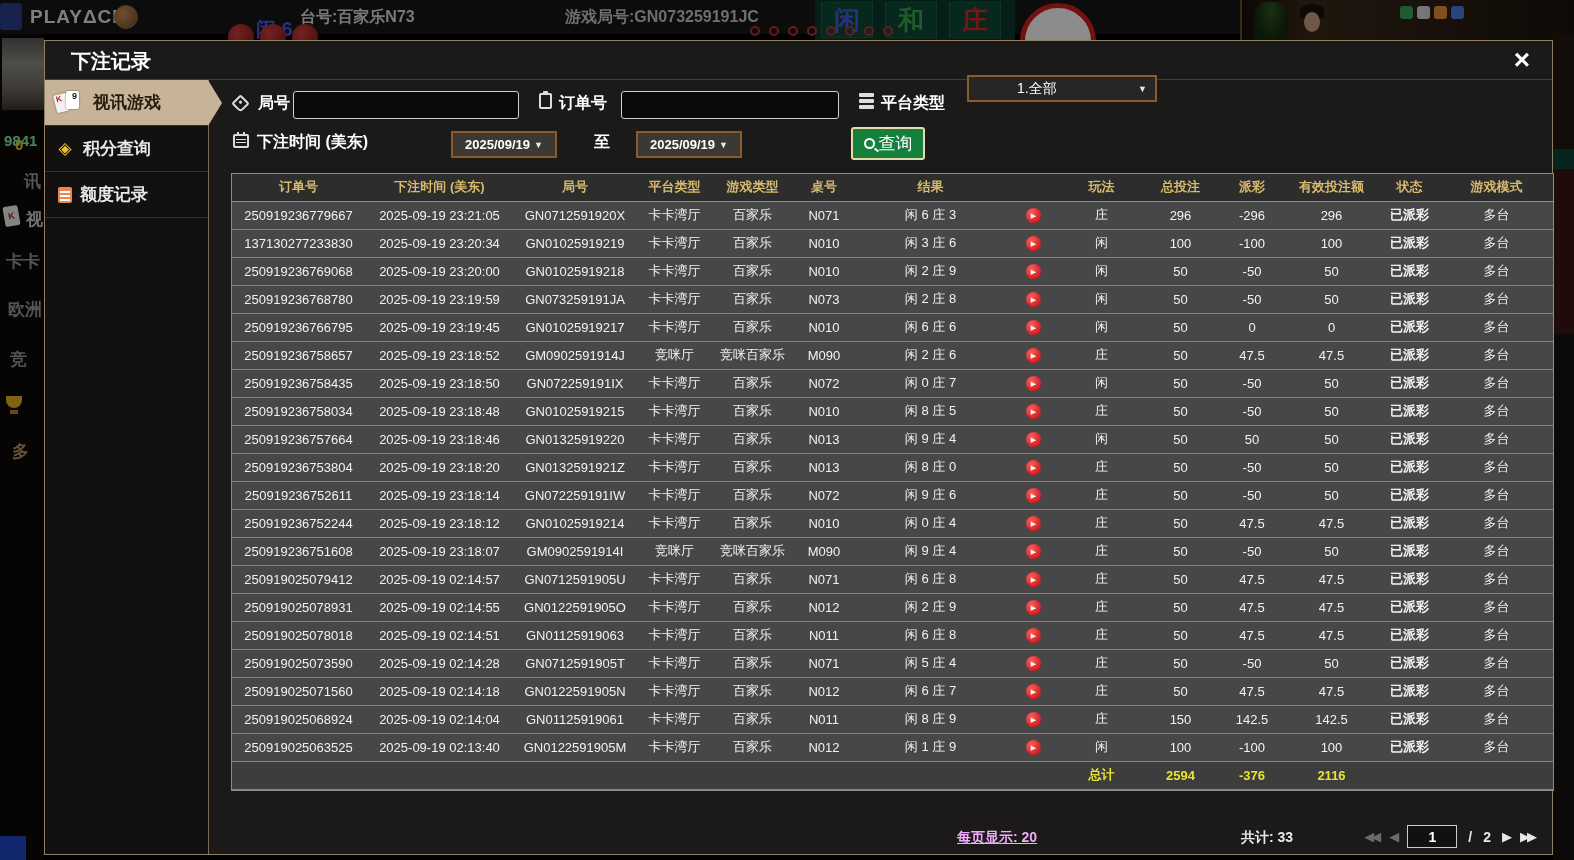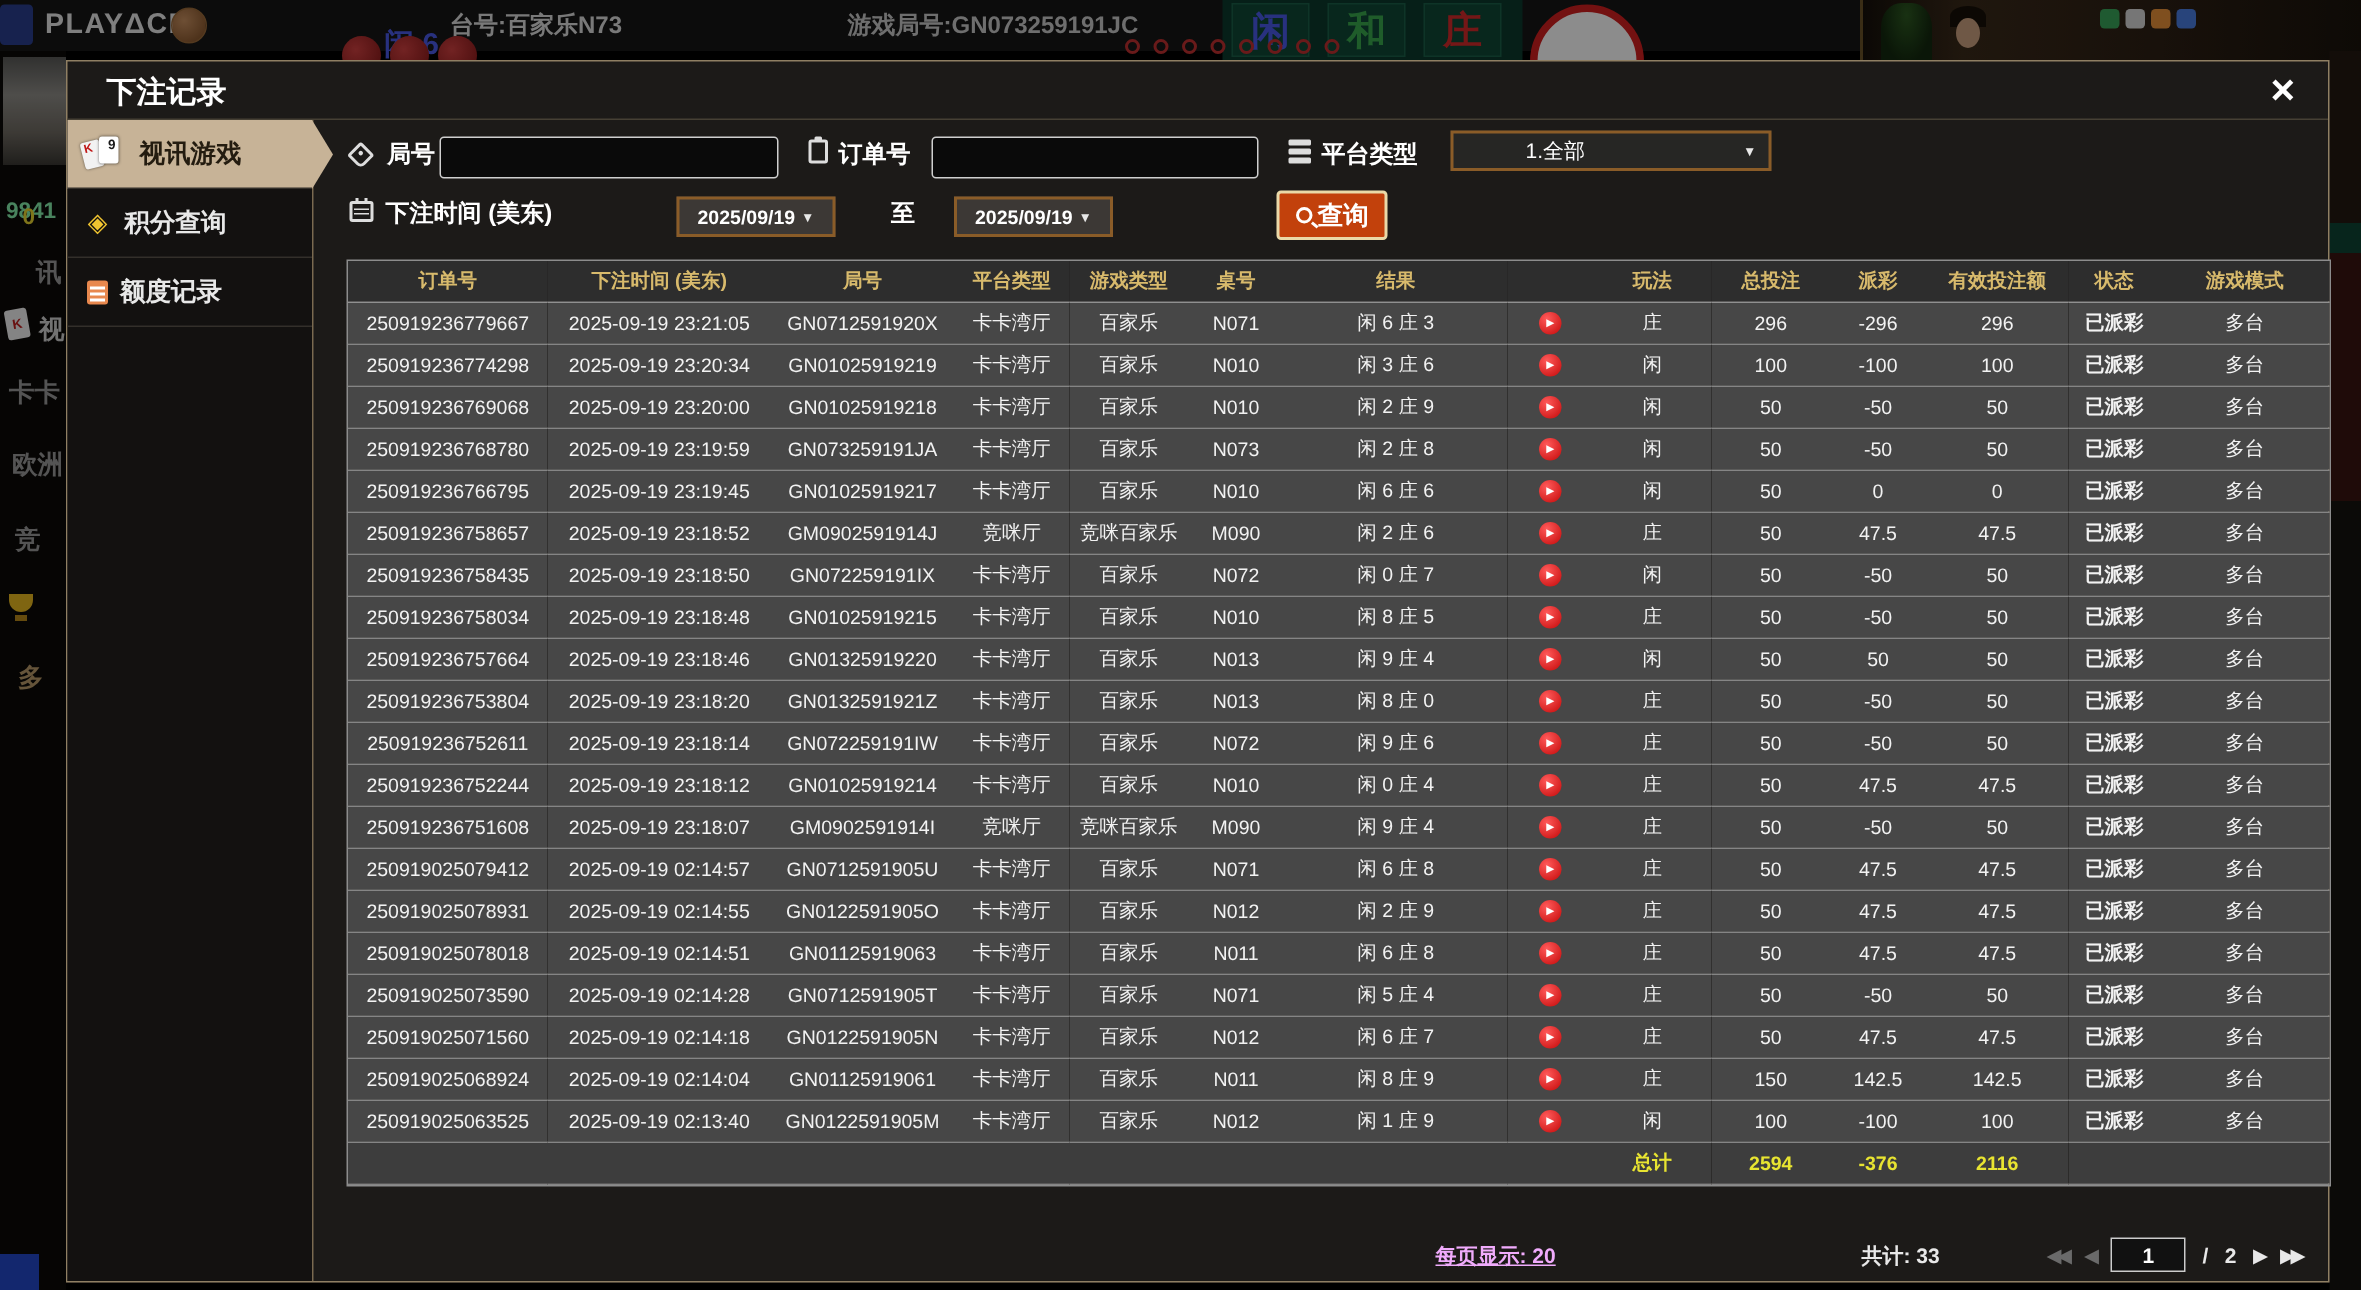--- a/index.html
+++ b/index.html
@@ -84,22 +84,22 @@
   .cal-icon { position:absolute; width:16px; height:14px; border:2px solid #ddd; border-radius:2px; }
   .cal-icon::before { content:""; position:absolute; left:2px; top:-4px; width:2px; height:3px; background:#ddd; box-shadow:6px 0 0 #ddd; }
   .cal-icon::after { content:""; position:absolute; left:1px; top:3px; width:10px; height:1px; background:#ddd; box-shadow:0 3px 0 #ddd; }
   .f-input { position:absolute; height:28px; background:#0a0a0a; border:1px solid #cfcfcf; border-radius:3px;
              color:#fff; font-size:14px; padding:0 6px; outline:none; }
   .sel-box { position:absolute; height:27px; background:#262624; border:2px solid #8a5c28; color:#fff;
              display:flex; align-items:center; justify-content:space-between; padding:0 8px; font-size:14px; cursor:pointer; }
   .date-box { position:absolute; height:27px; background:#3c3835; border:2px solid #8a5c28; color:#fff;
               display:flex; align-items:center; justify-content:center; gap:4px; font-size:13px; font-weight:bold; cursor:pointer; }
   .caret { font-size:9px; color:#e8e8e8; }
-  .query-btn { position:absolute; left:806px; top:86px; width:74px; height:33px; background:#c2410c; border:2px solid #ead9a8;
-               border-radius:3px; color:#fff; font-size:17px; font-weight:bold; display:flex; align-items:center; justify-content:center; gap:4px; cursor:pointer; }
+  .query-btn { position:absolute; left:806px; top:86px; width:74px; height:33px; background:#15803d; border:2px solid #ead9a8;
+               border-radius:3px; color:#fff; font-size:17px; font-weight:normal; display:flex; align-items:center; justify-content:center; gap:4px; cursor:pointer; }
   .mag-icon { position:relative; width:11px; height:11px; border:2px solid #fff; border-radius:50%; display:inline-block; }
   .mag-icon::after { content:""; position:absolute; left:8px; top:9px; width:5px; height:2px; background:#fff; transform:rotate(40deg); }
 
   
   .table-wrap { position:absolute; left:186px; top:132px; width:1323px; border:1px solid #8c8c8c; }
   table.tbl { width:100%; border-collapse:collapse; table-layout:fixed; }
   .tbl th { background:#2d2d2d; color:#d8ba6c; font-size:13px; font-weight:bold; height:27px; padding:0; border-bottom:1px solid #909090; }
   .tbl td { background:#474747; color:#f2f2f2; font-size:13px; text-align:center; height:28px; padding:0;
             border-bottom:1px solid #858585; white-space:nowrap; overflow:hidden; }
   .tbl tfoot td { background:#3d3d3d; color:#e8e431; font-weight:bold; }
@@ -208,21 +208,21 @@
   </div>
 
   <span class="tag-icon" style="left:189px; top:56px;"></span>
   <span class="f-label" style="left:213px; top:52px;">局号</span>
   <input class="f-input" style="left: 248px; top: 50px; width: 226px;">
   <span class="clip-icon" style="left:494px; top:52px;"></span>
   <span class="f-label" style="left:514px; top:52px;">订单号</span>
   <input class="f-input" style="left: 576px; top: 50px; width: 218px;">
   <span class="srv-icon" style="left:814px; top:52px;"></span>
   <span class="f-label" style="left:836px; top:52px;">平台类型</span>
-  <div class="sel-box" style="left:922px; top:46px; width:214px;padding-left:48px;">
+  <div class="sel-box" style="left:922px; top:34px; width:190px;padding-left:48px;">
     <span>1.全部</span>
     <span class="caret">▼</span>
   </div>
 
   <span class="cal-icon" style="left:188px; top:93px;"></span>
   <span class="f-label" style="left:212px; top:91px;">下注时间 (美东)</span>
   <div class="date-box" style="left:406px; top:90px; width:106px;">
     <span>2025/09/19</span>
     <span class="caret">▼</span>
   </div>
@@ -283,21 +283,21 @@
             <td>闲 6 庄 3</td>
             <td><span class="play-btn">▶</span></td>
             <td>庄</td>
             <td>296</td>
             <td class="pay-neg">-296</td>
             <td>296</td>
             <td class="st-paid">已派彩</td>
             <td>多台</td>
           </tr>
           <tr>
-            <td>250919236774298</td>
+            <td>137130277233830</td>
             <td>2025-09-19 23:20:34</td>
             <td>GN01025919219</td>
             <td>卡卡湾厅</td>
             <td>百家乐</td>
             <td>N010</td>
             <td>闲 3 庄 6</td>
             <td><span class="play-btn">▶</span></td>
             <td>闲</td>
             <td>100</td>
             <td class="pay-neg">-100</td>

